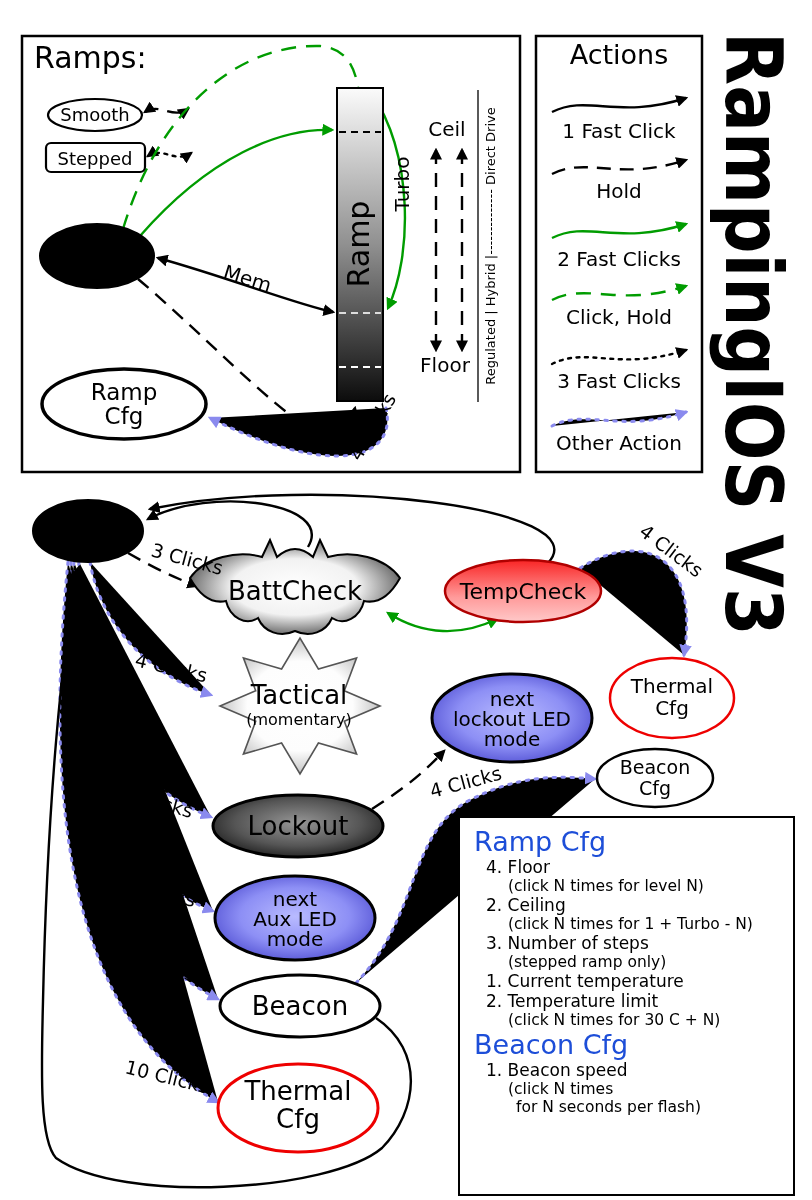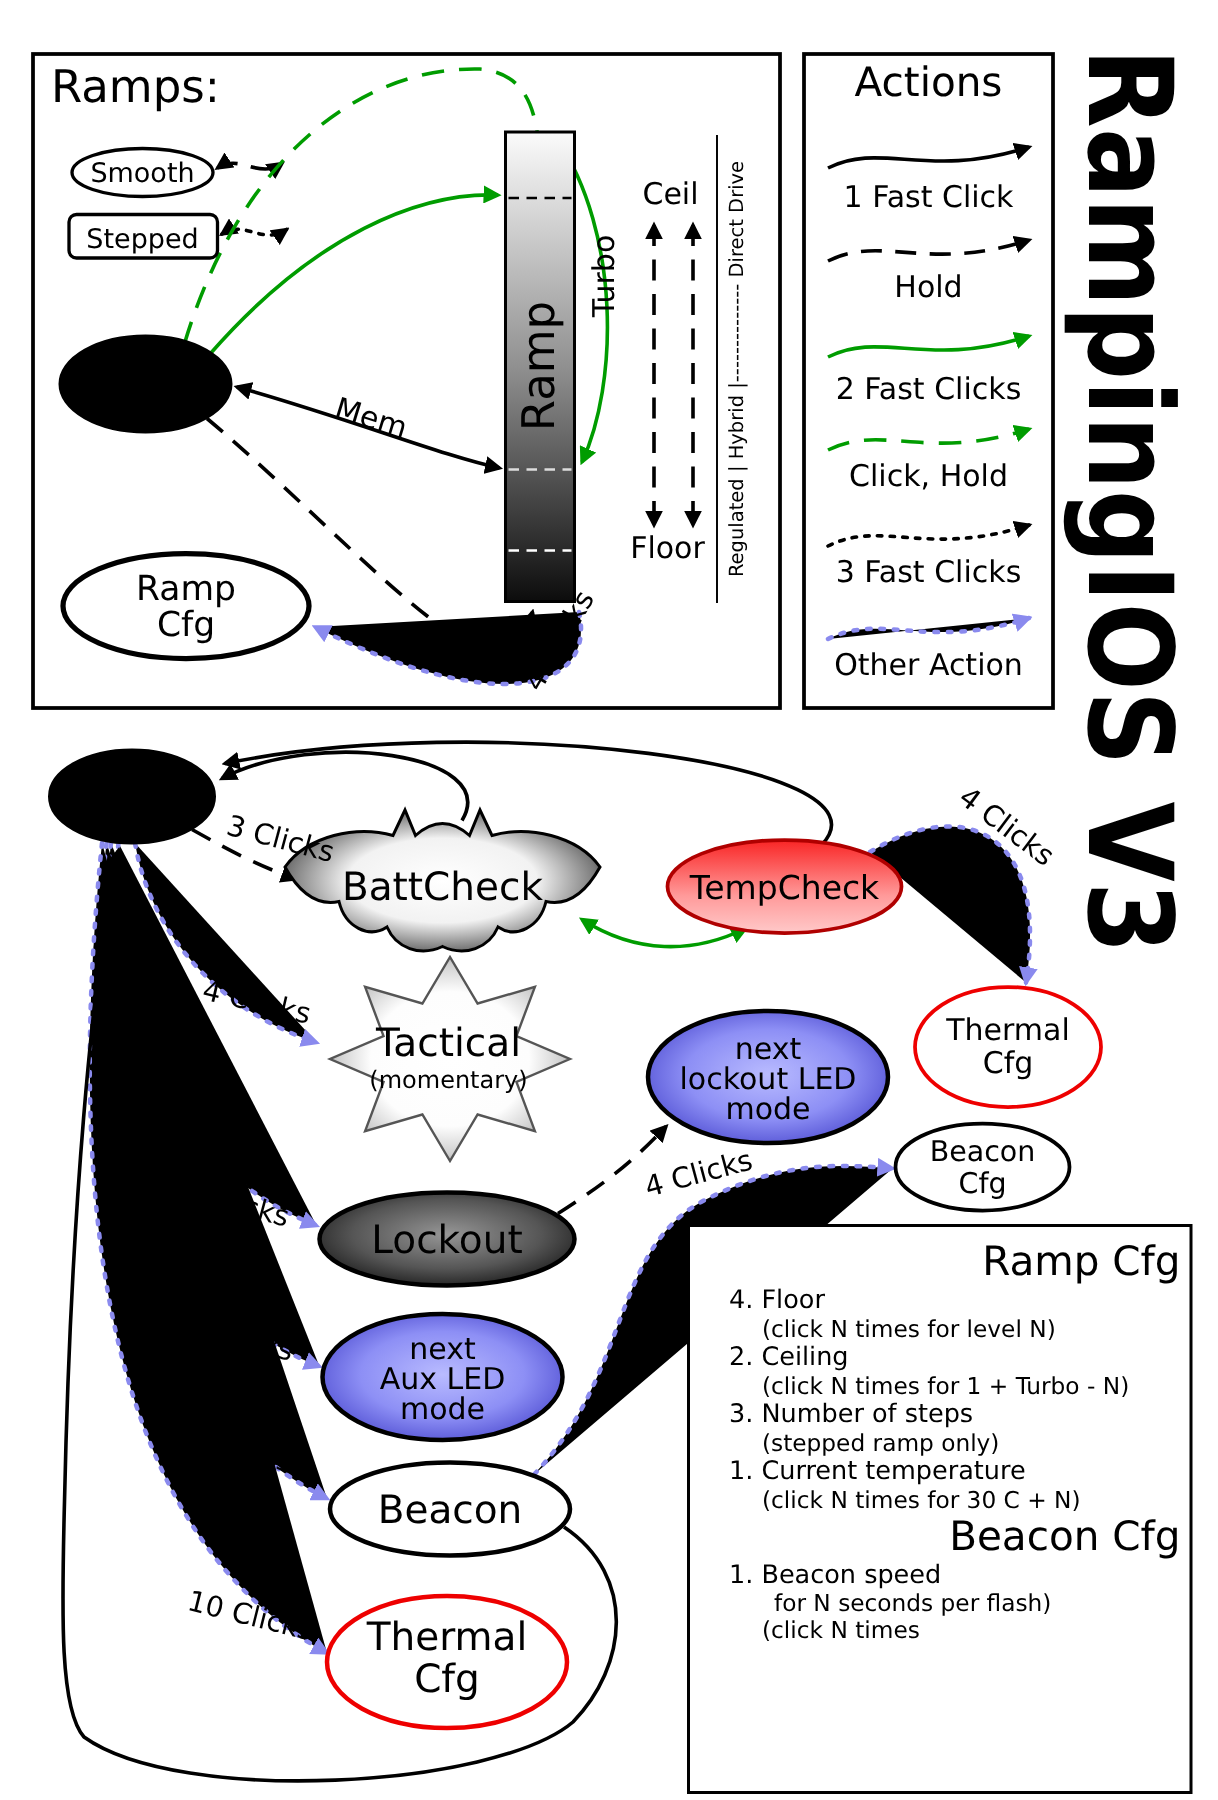--- a/index.html
+++ b/index.html
@@ -8,21 +8,21 @@
   svg{position:absolute;left:0;top:0;}
   svg text{font-family:"DejaVu Sans","Liberation Sans",sans-serif;fill:#000;}
   .ln{fill:none;stroke:#000;stroke-width:2.4px;}
   .dash{stroke-dasharray:14 9;}
   .gdash{stroke-dasharray:15 10;}
   .dot{stroke-dasharray:3 5.5;stroke-linecap:round;}
   .grn{stroke:#009c00;}
   .blu{stroke:#8a8aee;stroke-width:3px;stroke-dasharray:2.5 6.5;stroke-linecap:round;}
   .cfgbox{position:absolute;left:458px;top:800px;width:337px;height:380px;border:2.5px solid #000;
           background:#fff;box-sizing:border-box;padding:8px 6px 0 14px;}
-  .cfg-title{font-size:27px;line-height:31px;color:#000000;text-align:right;}
+  .cfg-title{font-size:27px;line-height:31px;color:#1d4ed8;}
   .cfg-main{font-size:17px;line-height:20px;margin-left:12px;color:#000;}
   .cfg-sub{font-size:15.5px;line-height:18px;margin-left:34px;color:#000;}
   .cfg-sub2{margin-left:42px;}
 </style>
 </head>
 <body>
 
 <div class="canvas">
 <svg width="812" height="1200" viewBox="0 0 812 1200">
   <defs>
@@ -190,20 +190,21 @@
 <div class="cfgbox">
   <div class="cfg-title">Ramp Cfg</div>
   <div class="cfg-main">4. Floor</div>
   <div class="cfg-sub">(click N times for level N)</div>
   <div class="cfg-main">2. Ceiling</div>
   <div class="cfg-sub">(click N times for 1 + Turbo - N)</div>
   <div class="cfg-main">3. Number of steps</div>
   <div class="cfg-sub">(stepped ramp only)</div>
 
   <div class="cfg-main">1. Current temperature</div>
+  <div class="cfg-main">2. Temperature limit</div>
   <div class="cfg-sub">(click N times for 30 C + N)</div>
 
   <div class="cfg-title">Beacon Cfg</div>
   <div class="cfg-main">1. Beacon speed</div>
+  <div class="cfg-sub">(click N times</div>
   <div class="cfg-sub cfg-sub2">for N seconds per flash)</div>
-  <div class="cfg-sub">(click N times</div>
 </div>
 </div>
 
 </body></html>

